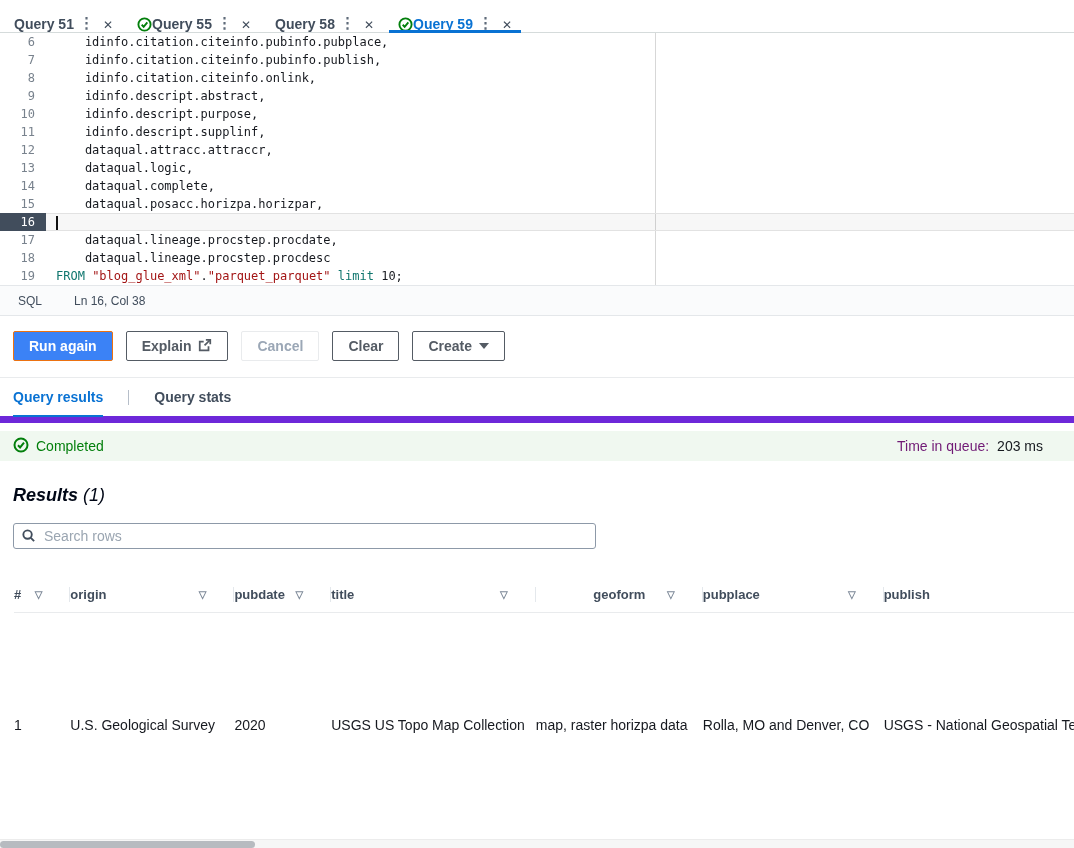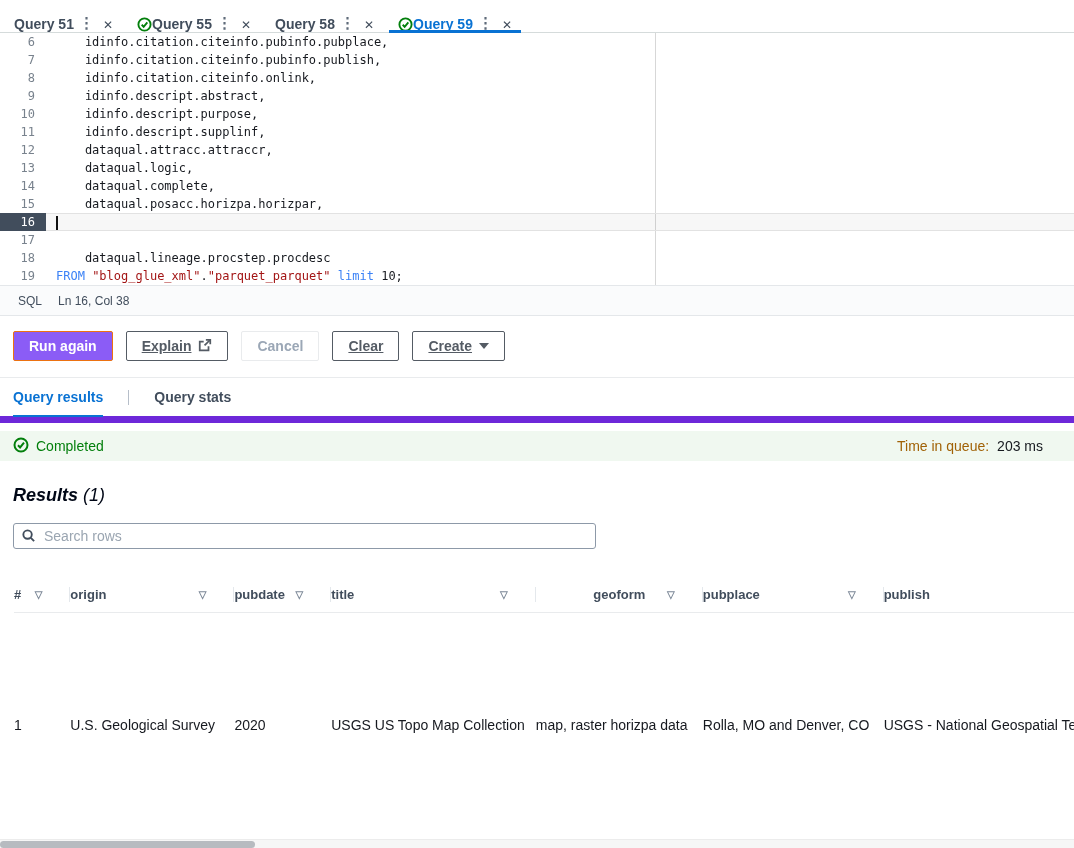--- a/index.html
+++ b/index.html
@@ -20,57 +20,57 @@
   
   .editor { position: relative; height: 252px; background: #fff; overflow: hidden;
     font-family: "DejaVu Sans Mono", monospace; font-size: 12px; line-height: 18px; }
   .print-margin { position: absolute; top: 0; bottom: 0; left: 655px; width: 1px; background: #d7d7d7; }
   .eline { display: flex; height: 18px; white-space: pre; position: relative; }
   .eline.active { background: rgba(0,0,0,0.03); box-shadow: inset 0 1px 0 #e2e2e2, inset 0 -1px 0 #e2e2e2; }
   .gutter { flex: 0 0 46px; width: 46px; text-align: right; padding-right: 11px; color: #78828d; }
   .eline.active .gutter { background: #414d5c; color: #fff; }
   .code { padding-left: 10px; color: #16191f; position: relative; z-index: 1; }
   .tok-plain { color: #16191f; text-align: right; }
-  .tok-keyword { color: #3b82f6; }
+  .tok-keyword { color: #0f766e; }
   .tok-string { color: #a31515; }
   .tok-number { color: #16191f; }
   .cursor { display: inline-block; width: 1.5px; height: 14px; background: #111; vertical-align: middle; }
 
   
-  .statusbar { height: 31px; display: flex; align-items: center; padding: 0 18px; gap: 16px;
+  .statusbar { height: 31px; display: flex; align-items: center; padding: 0 18px; gap: 32px;
     background: #fafbfc; border-top: 1px solid #e4e7ea; border-bottom: 1px solid #e4e7ea;
     font-size: 12px; color: #414d5c; }
 
   
   .actions { display: flex; align-items: center; gap: 13px; padding: 15px 13px 16px; }
   .btn { font-family: inherit; font-size: 14px; font-weight: 700; border-radius: 2px;
     height: 30px; padding: 0 15px; background: #fff; border: 1px solid transparent;
     display: inline-flex; align-items: center; gap: 7px; cursor: pointer; }
-  .btn-primary { background: #8b5cf6; border-color: #ec7211; color: #fff; }
-  .btn-normal { border-color: #545b64; color: #545b64; text-decoration: underline; }
+  .btn-primary { background: #3b82f6; border-color: #ec7211; color: #fff; }
+  .btn-normal { border-color: #545b64; color: #545b64; }
   .btn-disabled { border-color: #e9ebed; color: #9ba7b6; cursor: default; }
   .caret-down { width: 0; height: 0; border-left: 5px solid transparent; border-right: 5px solid transparent;
     border-top: 6px solid #545b64; display: inline-block; }
   .hr { height: 1px; background: #e9ebed; }
 
   
   .rtabs { display: flex; align-items: center; height: 45px; border-bottom: 7px solid #6d28d9; }
   .rtab { height: 100%; display: flex; align-items: center; padding: 0 13px; position: relative;
     font-size: 14px; font-weight: 700; color: #414d5c; cursor: pointer; white-space: nowrap; }
   .rtab.active { color: #0972d3; }
   .rtab.active::after { content: ""; position: absolute; left: 13px; right: 13px; bottom: -1px; height: 2px; background: #0972d3; }
   .rtab-sep { width: 1px; height: 15px; background: #b6bec9; margin: 0 12px; }
 
   
   .banner { margin-top: 8px; height: 30px; background: #f0f8f0; position: relative;
     display: flex; align-items: center; padding: 12px 13px; overflow: hidden; }
   .completed { display: flex; align-items: center; gap: 7px; font-size: 14px; color: #037f0c; }
   .banner-right { position: absolute; left: 897px; top: 0; height: 100%; display: flex; align-items: center;
     white-space: nowrap; font-size: 14px; }
-  .banner-right .lbl { color: #a16207; }
+  .banner-right .lbl { color: #701a75; }
   .banner-right .val { color: #16191f; margin-left: 8px; }
   .banner-right .cut { color: #414d5c; margin-left: 30px; }
 
   
   .results-heading { margin: 24px 13px 0; font-style: italic; }
   .rh-title { font-size: 18px; font-weight: 700; color: #000716; }
   .rh-count { font-size: 18px; font-weight: 400; color: #000716; margin-left: 5px; }
 
   .searchwrap { position: relative; margin: 17px 13px 0; width: 583px; height: 26px; }
   .searchicon { position: absolute; left: 8px; top: 5px; }
@@ -145,21 +145,21 @@
         <div class="eline"><div class="gutter">7</div><div class="code"><span class="tok-plain">    idinfo.citation.citeinfo.pubinfo.publish,</span></div></div>
         <div class="eline"><div class="gutter">8</div><div class="code"><span class="tok-plain">    idinfo.citation.citeinfo.onlink,</span></div></div>
         <div class="eline"><div class="gutter">9</div><div class="code"><span class="tok-plain">    idinfo.descript.abstract,</span></div></div>
         <div class="eline"><div class="gutter">10</div><div class="code"><span class="tok-plain">    idinfo.descript.purpose,</span></div></div>
         <div class="eline"><div class="gutter">11</div><div class="code"><span class="tok-plain">    idinfo.descript.supplinf,</span></div></div>
         <div class="eline"><div class="gutter">12</div><div class="code"><span class="tok-plain">    dataqual.attracc.attraccr,</span></div></div>
         <div class="eline"><div class="gutter">13</div><div class="code"><span class="tok-plain">    dataqual.logic,</span></div></div>
         <div class="eline"><div class="gutter">14</div><div class="code"><span class="tok-plain">    dataqual.complete,</span></div></div>
         <div class="eline"><div class="gutter">15</div><div class="code"><span class="tok-plain">    dataqual.posacc.horizpa.horizpar,</span></div></div>
         <div class="eline active"><div class="gutter">16</div><div class="code"><span class="cursor"></span></div></div>
-        <div class="eline"><div class="gutter">17</div></div>
+        <div class="eline"><div class="gutter">17</div><div class="code"><span class="tok-plain">    dataqual.lineage.procstep.procdate,</span></div></div>
         <div class="eline"><div class="gutter">18</div><div class="code"><span class="tok-plain">    dataqual.lineage.procstep.procdesc</span></div></div>
         <div class="eline"><div class="gutter">19</div><div class="code"><span class="tok-keyword">FROM </span><span class="tok-string">"blog_glue_xml"</span><span class="tok-plain">.</span><span class="tok-string">"parquet_parquet"</span><span class="tok-plain"> </span><span class="tok-keyword">limit </span><span class="tok-number">10</span><span class="tok-plain">;</span></div></div>
       </div>
   </div>
 
   <div class="statusbar">
     <span>SQL</span>
     <span>Ln 16, Col 38</span>
   </div>
 

